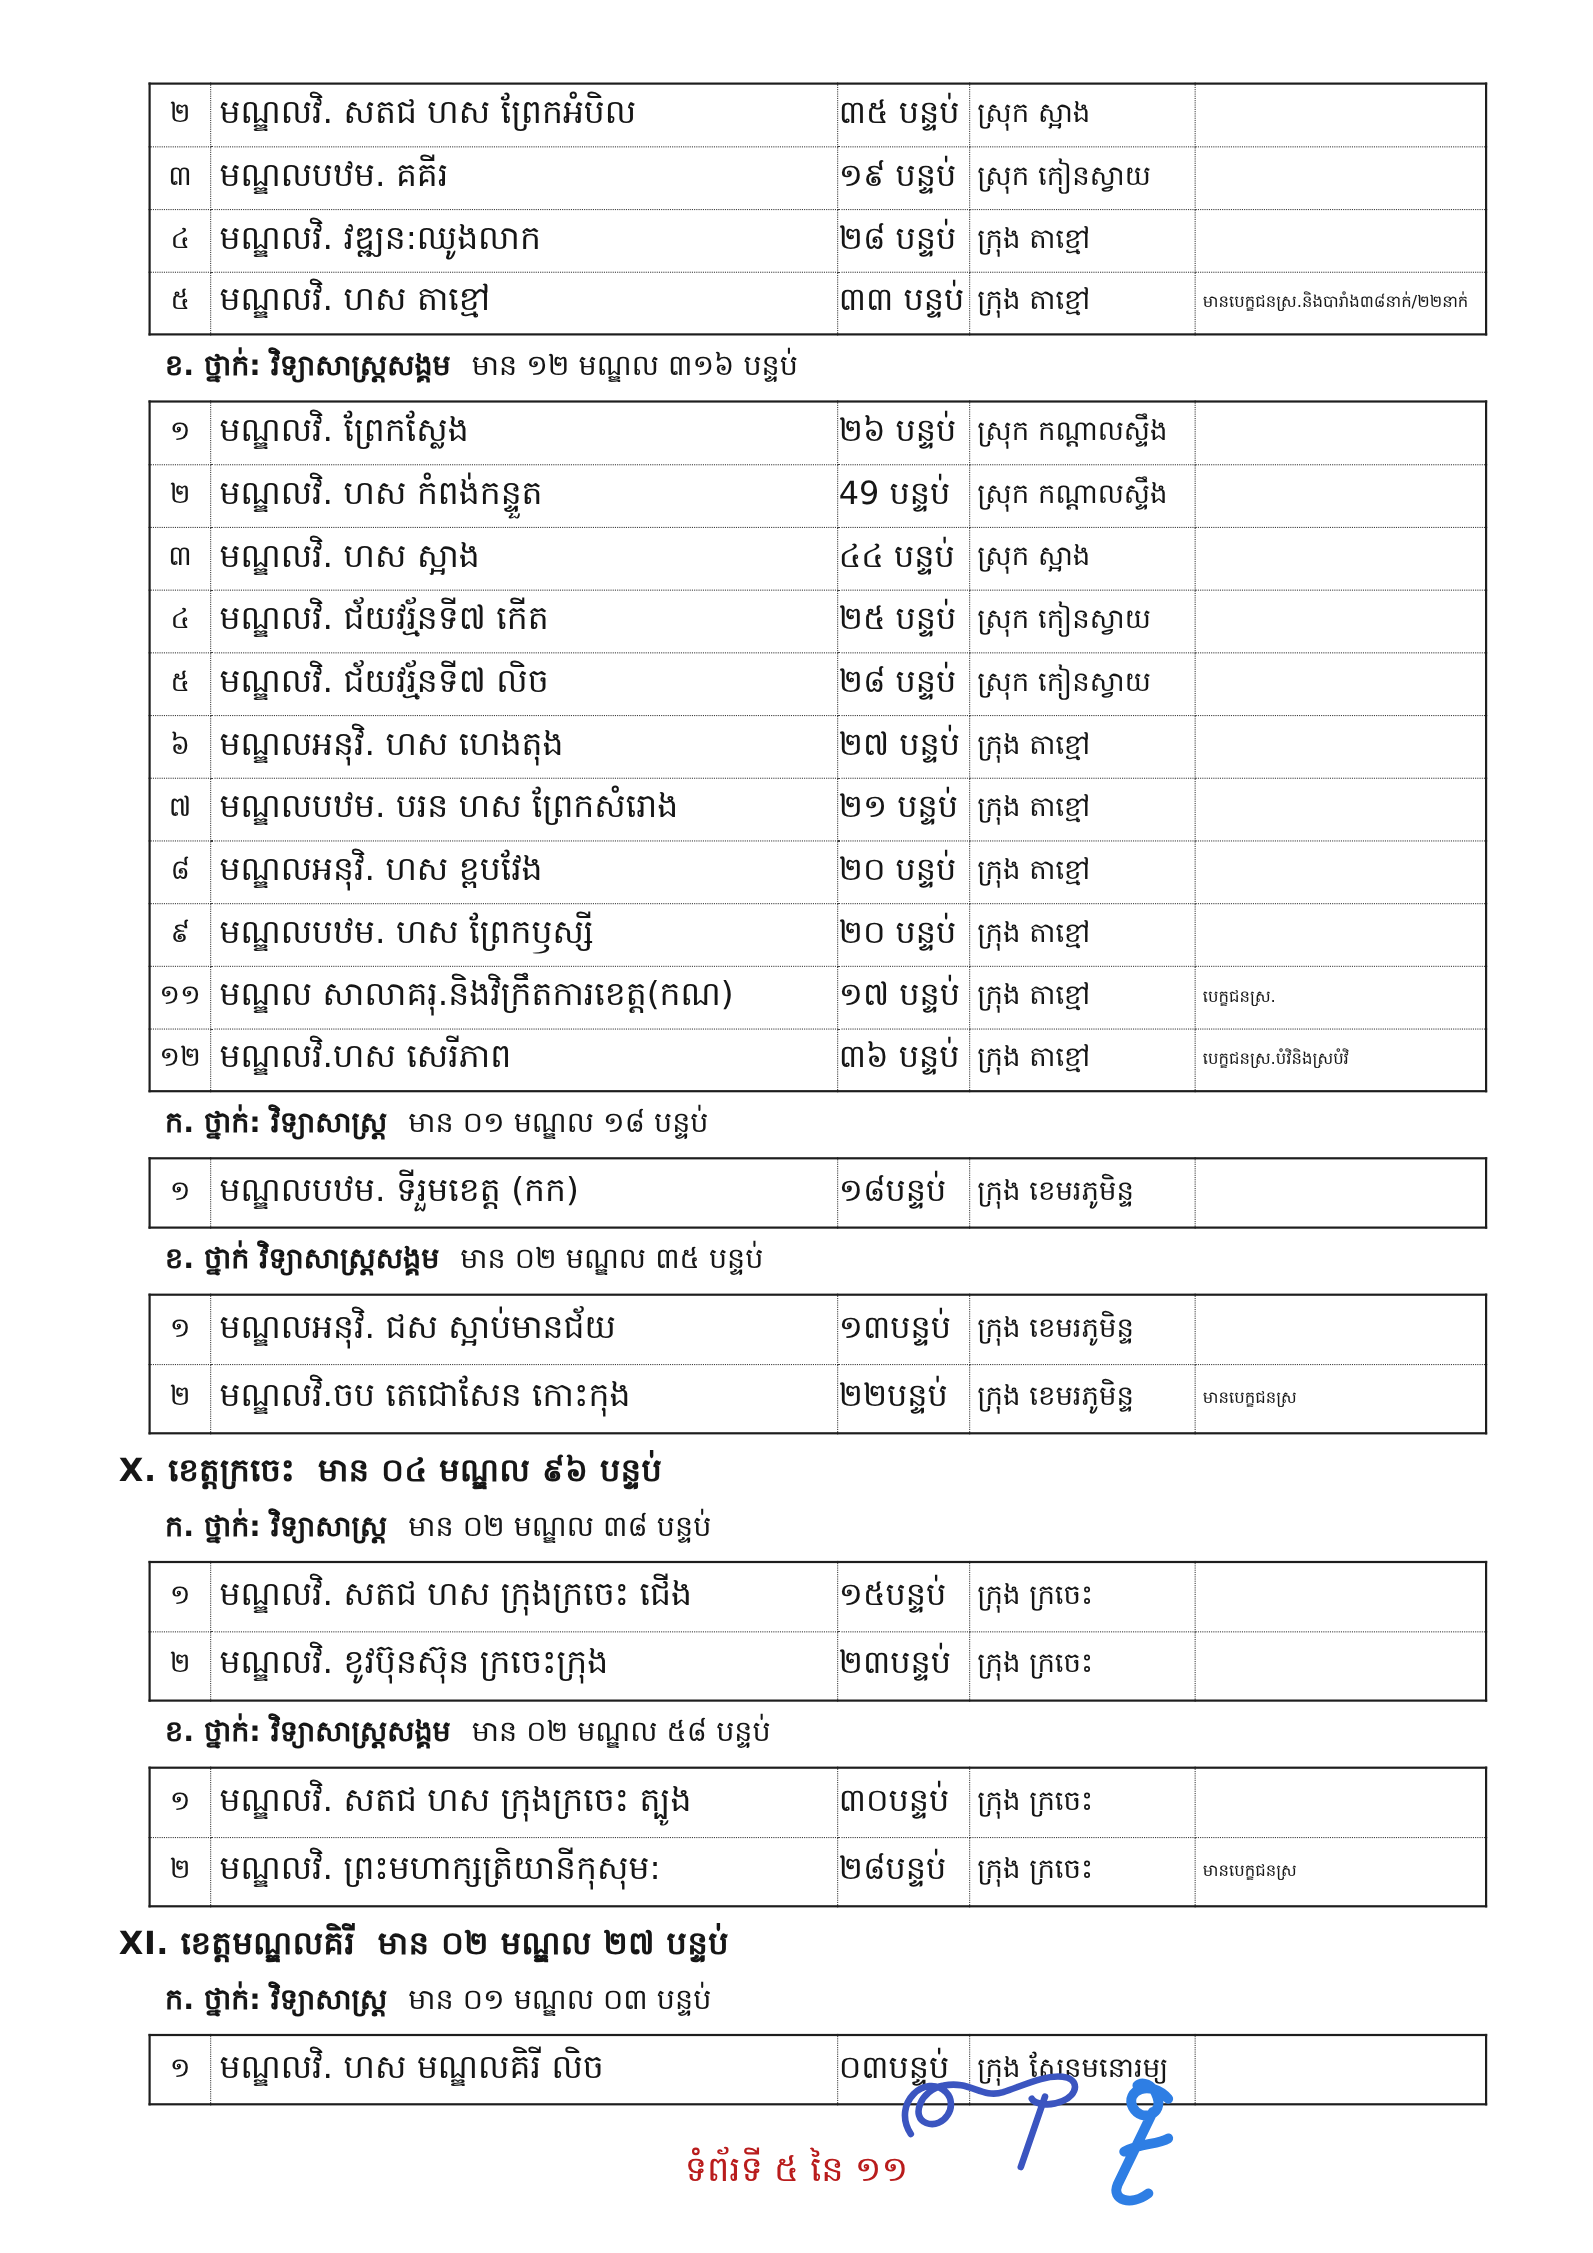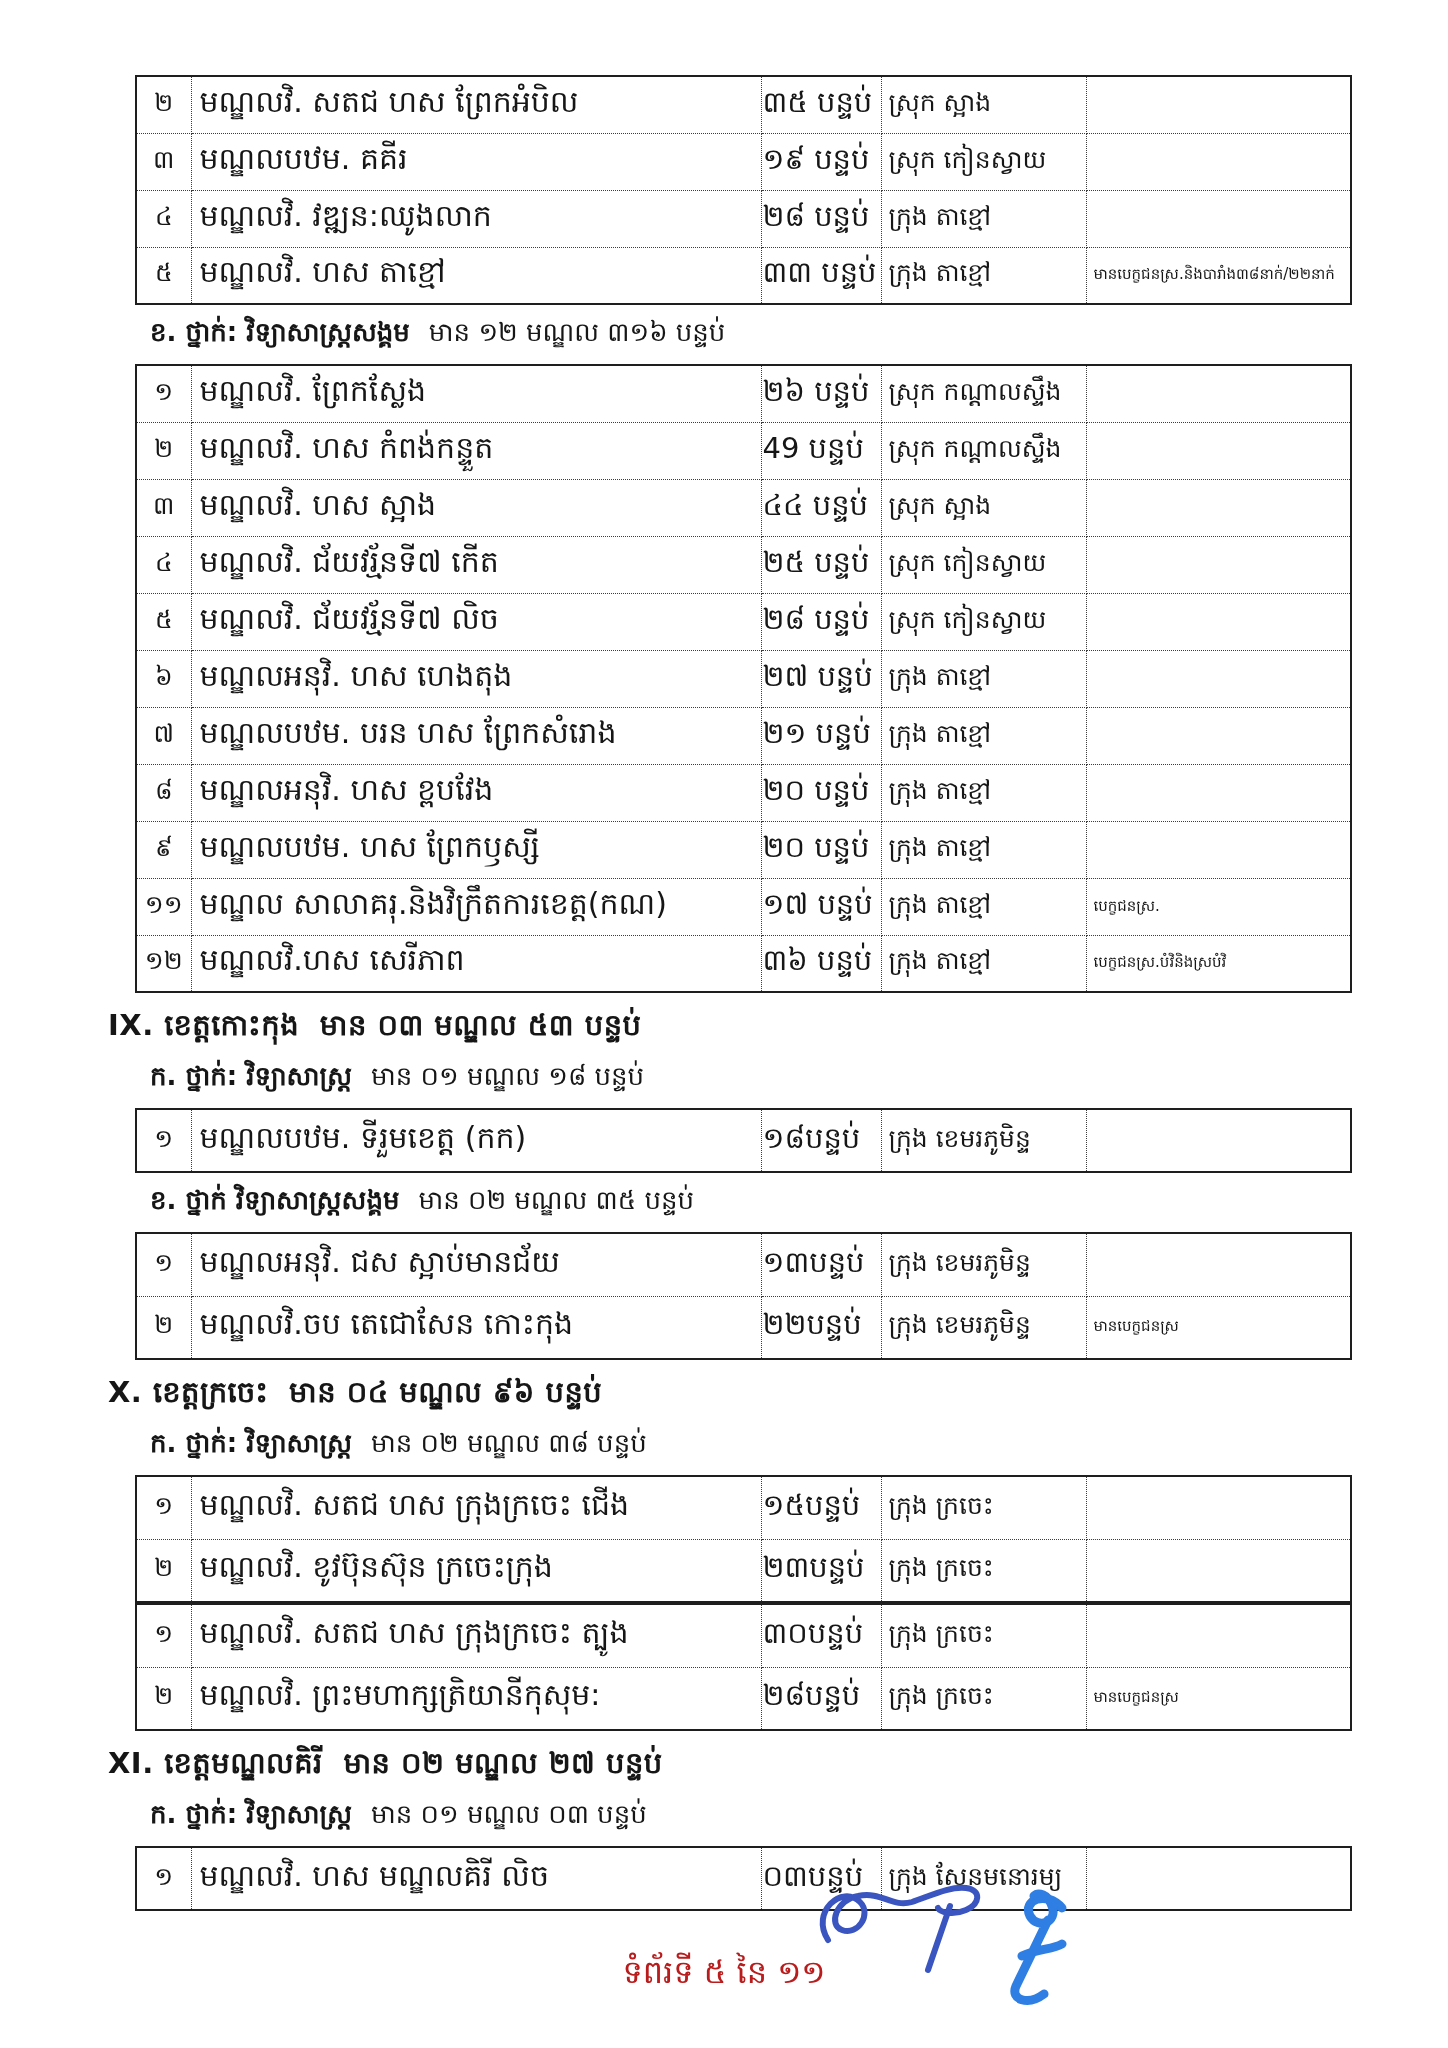--- a/index.html
+++ b/index.html
@@ -193,24 +193,20 @@
       <tr>
         <td class="c-no">១២</td>
         <td class="c-name">មណ្ឌលវិ.ហស សេរីភាព</td>
         <td class="c-rooms">៣៦ បន្ទប់</td>
         <td class="c-loc">ក្រុង តាខ្មៅ</td>
         <td class="c-note">បេក្ខជនស្រ.បំវិនិងស្របំវិ</td>
       </tr>
     </tbody>
   </table>
 
-  <div class="sec-h">
-    <span class="h-label">IX. ខេត្តកោះកុង</span>
-    <span class="h-detail">មាន ០៣ មណ្ឌល ៥៣ បន្ទប់</span>
-  </div>
   <div class="sub-h">
     <span class="h-label">ក. ថ្នាក់: វិទ្យាសាស្ត្រ</span>
     <span class="h-detail">មាន ០១ មណ្ឌល ១៨ បន្ទប់</span>
   </div>
   <table class="tbl tall">
     <colgroup>
         <col class="w-no">
         <col class="w-name">
         <col class="w-rooms">
         <col class="w-loc">
@@ -282,20 +278,24 @@
       </tr>
       <tr>
         <td class="c-no">២</td>
         <td class="c-name">មណ្ឌលវិ. ខូវប៊ុនស៊ុន ក្រចេះក្រុង</td>
         <td class="c-rooms">២៣បន្ទប់</td>
         <td class="c-loc">ក្រុង ក្រចេះ</td>
         <td class="c-note"></td>
       </tr>
     </tbody>
   </table>
+  <div class="sub-h">
+    <span class="h-label">ខ. ថ្នាក់: វិទ្យាសាស្ត្រសង្គម</span>
+    <span class="h-detail">មាន ០២ មណ្ឌល ៥៨ បន្ទប់</span>
+  </div>
   <table class="tbl tall">
     <colgroup>
         <col class="w-no">
         <col class="w-name">
         <col class="w-rooms">
         <col class="w-loc">
         <col class="w-note">
       </colgroup>
     <tbody>
       <tr>

